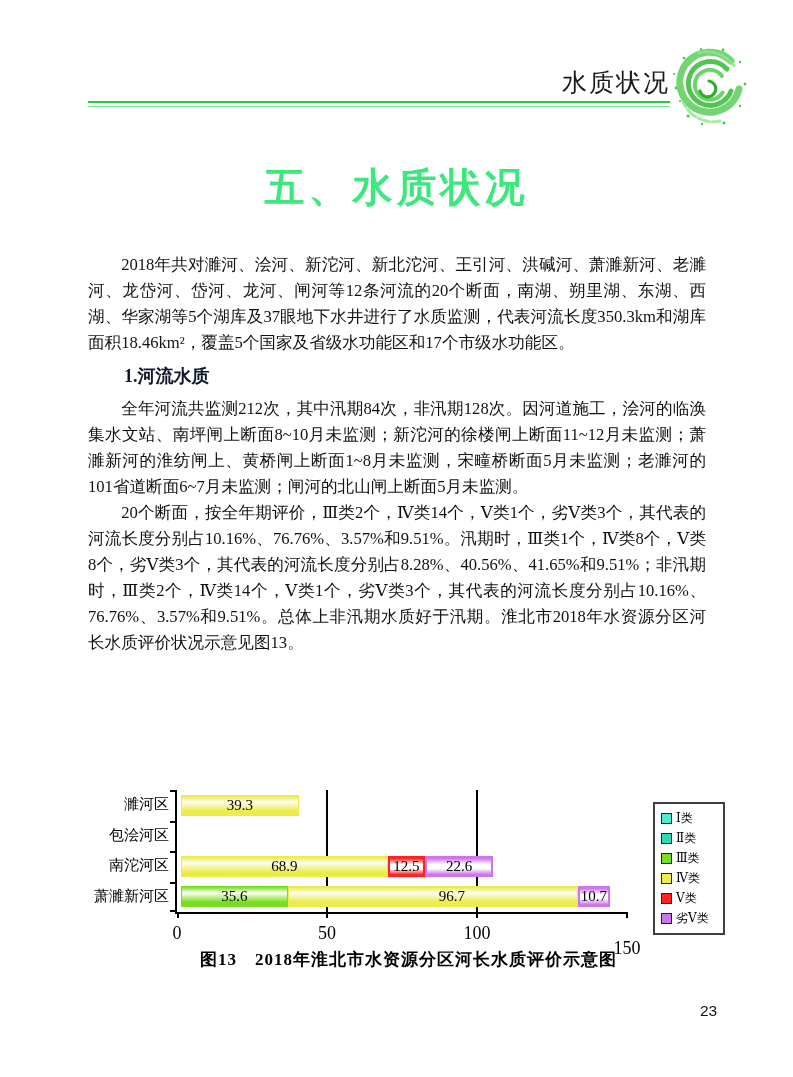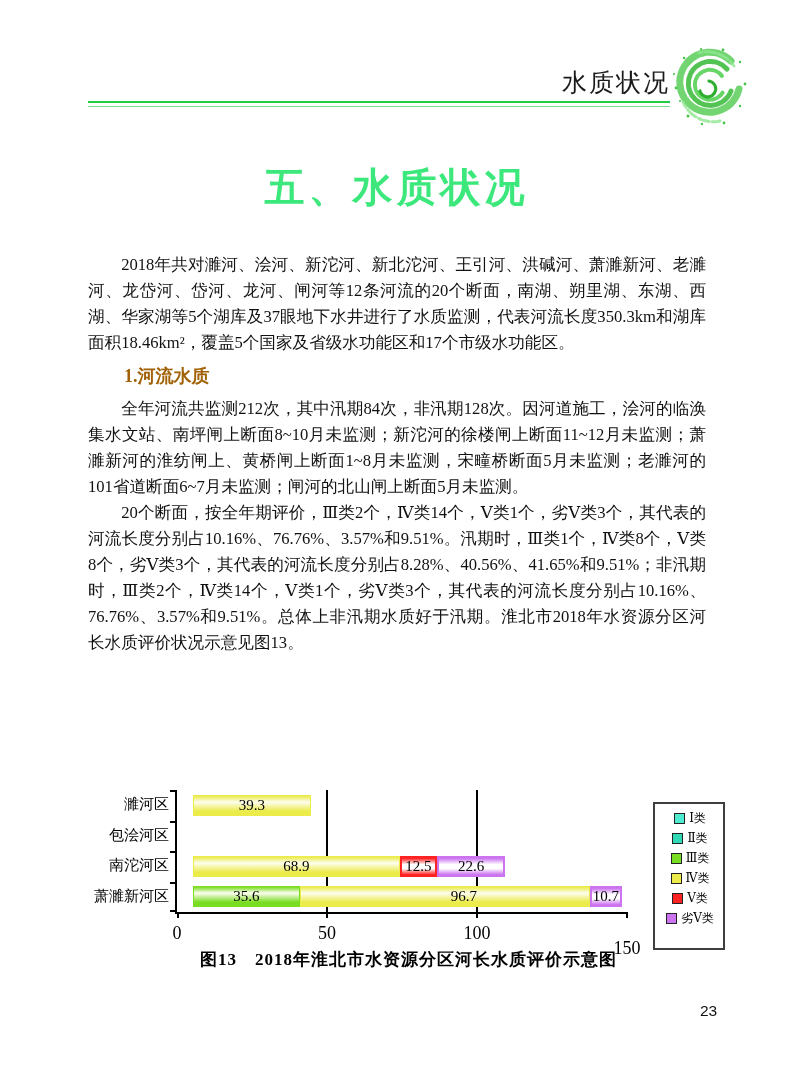--- a/index.html
+++ b/index.html
@@ -12,35 +12,35 @@
   .hdr-rule{position:absolute;top:101px;left:88px;width:582px;height:3px;
             border-top:2.5px solid #22cc44;border-bottom:1.5px solid #74e08e;}
   .logo{position:absolute;left:668px;top:44px;width:82px;height:86px;}
   
   .main-title{position:absolute;top:160px;left:0;width:793px;text-align:center;
               font-size:40px;font-weight:bold;letter-spacing:4px;color:#3ce87c;}
   
   .content{position:absolute;top:252px;left:88px;width:618px;
            font-size:16.6px;line-height:26px;text-align:justify;}
   .content p{margin:0;text-indent:2em;}
-  .sec-heading{margin:7px 0 7px;text-indent:2em;font-size:18px;font-weight:bold;color:#a16207;}
+  .sec-heading{margin:7px 0 7px;text-indent:2em;font-size:18px;font-weight:bold;color:#0f172a;}
   
   .chart{position:absolute;top:788px;left:88px;width:660px;height:166px;}
   .plot{position:absolute;left:87px;top:2px;width:450px;height:122px;
         border-left:2px solid #000;border-bottom:2px solid #000;}
   .grid{position:absolute;top:0;width:2px;height:122px;background:#000;z-index:0;}
-  .bar{position:absolute;left:16px;height:21px;display:flex;z-index:2;}
+  .bar{position:absolute;left:4px;height:21px;display:flex;z-index:2;}
   .seg{height:100%;box-sizing:border-box;display:flex;align-items:center;justify-content:center;
        font-size:15px;color:#000;overflow:visible;white-space:nowrap;}
   .ytick{position:absolute;left:-7px;width:7px;height:2px;background:#000;}
   .xtick{position:absolute;top:122px;width:2px;height:6px;background:#000;}
   .xlab{position:absolute;top:133px;transform:translateX(-50%);font-size:18px;color:#000;}
   .cat{position:absolute;left:0;width:81px;text-align:right;font-size:15px;line-height:21px;color:#000;}
   .legend{position:absolute;left:565px;top:14px;width:58px;background:#fff;
-          border:2px solid #3e3e3e;padding:8px 4px 23px 6px;display:flex;flex-direction:column;gap:7px;align-items:center;}
+          border:2px solid #3e3e3e;padding:8px 4px 8px 6px;display:flex;flex-direction:column;gap:7px;}
   .leg-item{display:flex;align-items:center;gap:4px;}
   .leg-sq{width:9px;height:9px;border:1.5px solid #222;flex:0 0 auto;}
   .leg-txt{font-size:12px;line-height:13px;color:#000;white-space:nowrap;}
   
   .caption{position:absolute;top:948px;left:0;width:793px;text-align:center;
            font-size:17px;font-weight:bold;color:#000;letter-spacing:1px;margin-left:12px;}
   .pageno{position:absolute;left:700px;top:1002px;font-size:15.5px;
           font-family:"Liberation Sans","DejaVu Sans",sans-serif;color:#111;}
 </style>
 </head>

